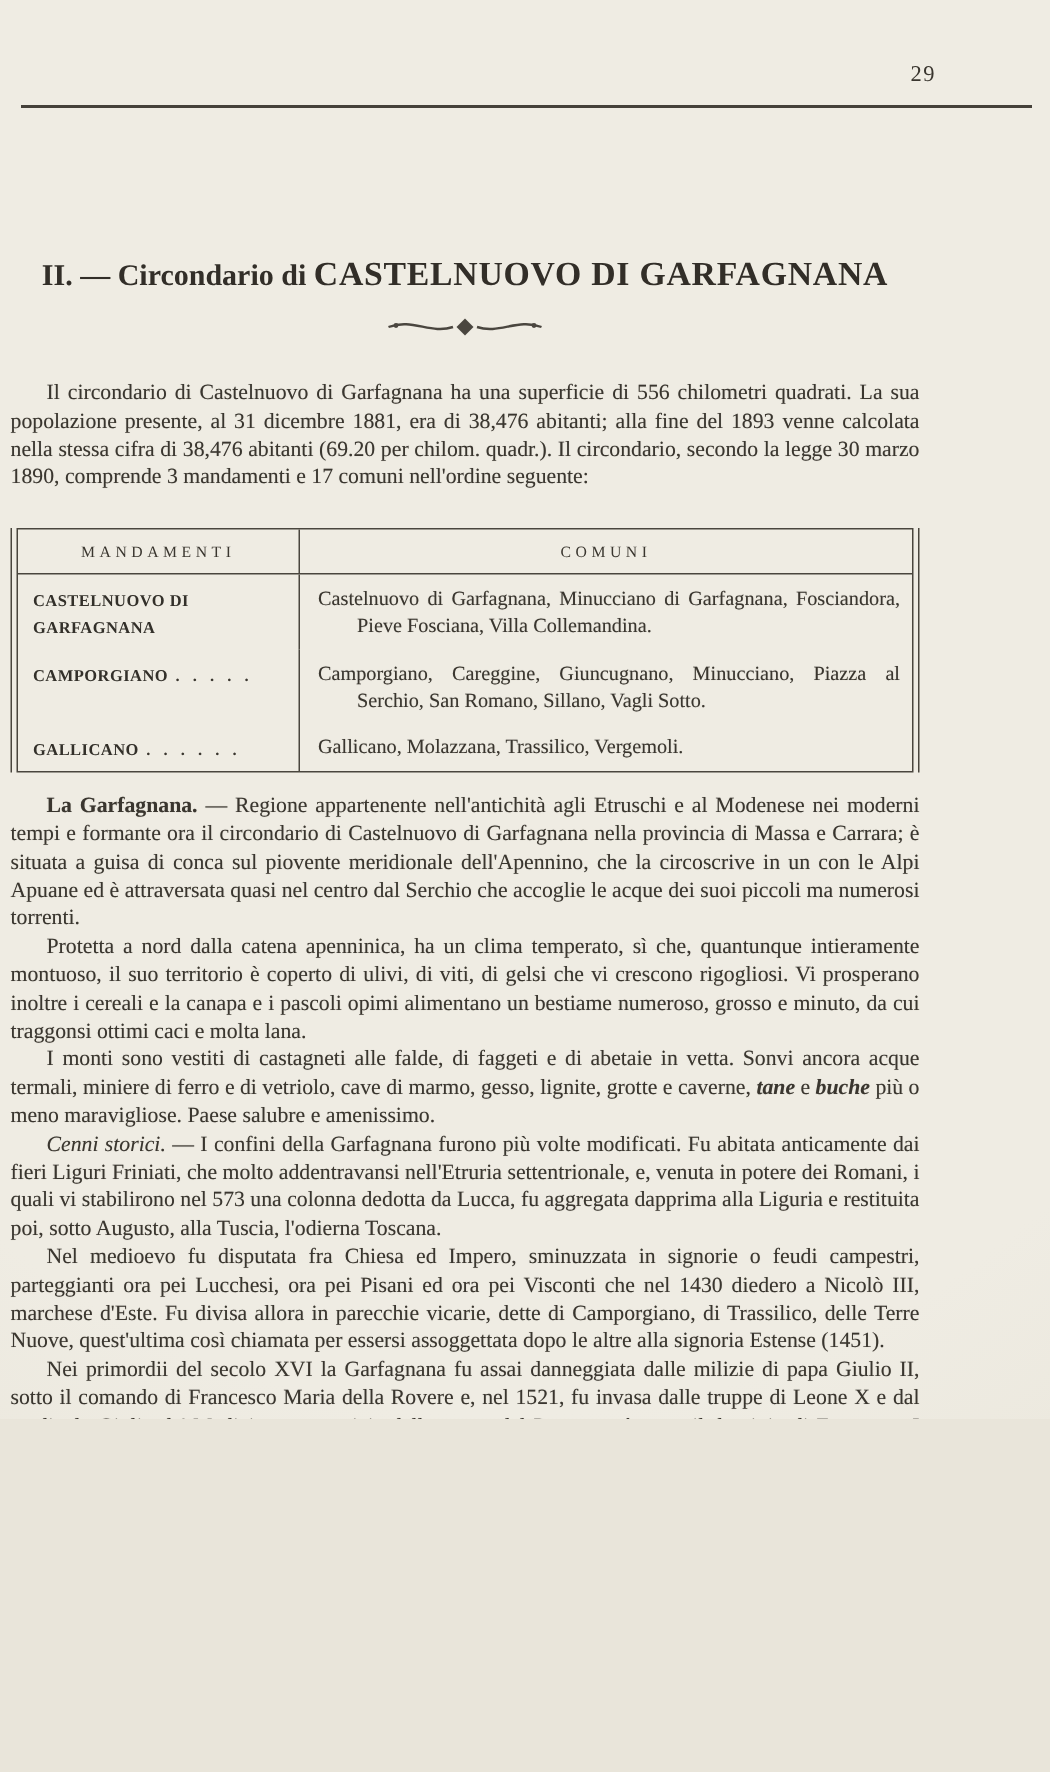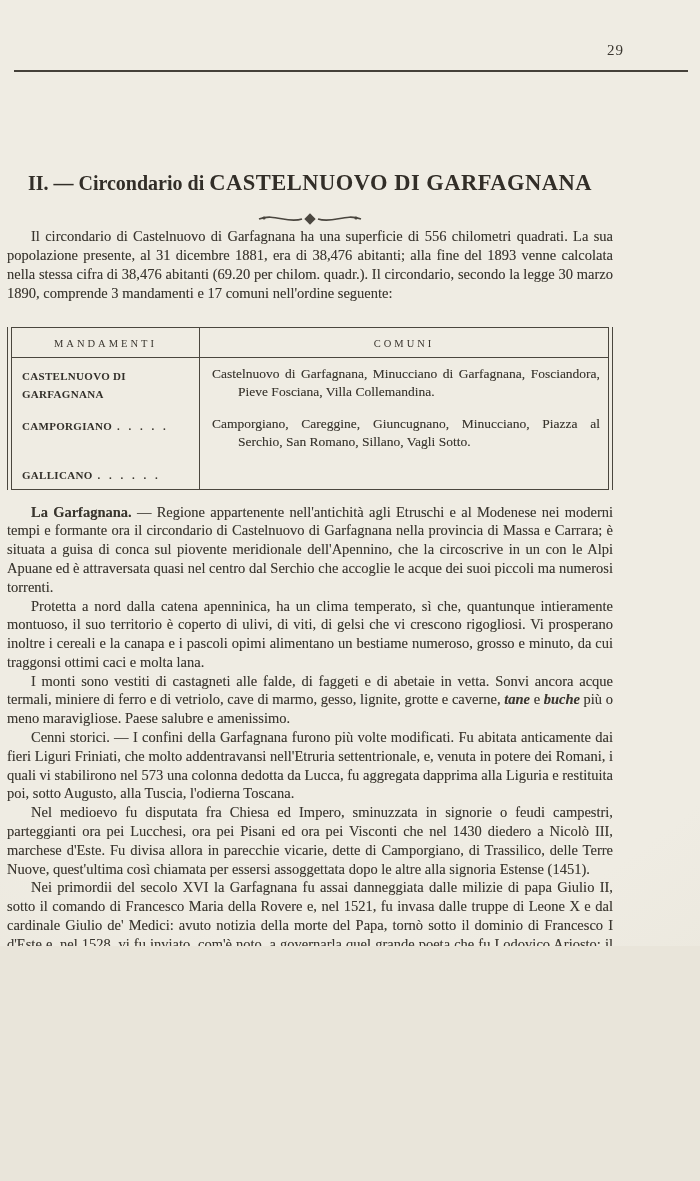--- a/index.html
+++ b/index.html
@@ -31,24 +31,24 @@
   }
   .title .caps { font-size: 22.5px; letter-spacing: 0.5px; }
 
   .ornament { margin-top: 13px; text-align: center; }
   .ornament svg { display: inline-block; vertical-align: middle; }
 
   p.para {
     font-size: 14.5px; line-height: 18.8px; text-align: justify;
     text-indent: 24px; text-shadow: 0 0 0.5px rgba(58,54,47,0.38);
   }
-  p.intro { }
+  p.intro { margin-top: 26px; }
   p.first-after-table { margin-top: 13px; }
   .lead { font-weight: bold; }
-  .lead-italic { }
+  .lead-italic { font-style: italic; }
   .it { font-style: italic; font-weight: bold; }
 
   .table-outer {
     margin-top: 24px;
     border-left: 1px solid #4a463e; border-right: 1px solid #4a463e;
     padding: 0 3px;
   }
   .table-inner { border: 1px solid #4a463e; }
   .trow { display: flex; font-family: Liberation Serif, serif; }
   .cell-left { width: 188px; flex: none; border-right: 1px solid #4a463e; }
@@ -117,20 +117,23 @@
           </div>
           <div class="cell-right">
             <span class="comuni">Camporgiano, Careggine, Giuncugnano, Minucciano, Piazza al Serchio, San Romano, Sillano, Vagli Sotto.</span>
           </div>
         </div>
 
         <div class="trow body-row">
           <div class="cell-left">
             <span class="mand">GALLICANO</span><span class="leader">. . . . . .</span>
           </div>
+          <div class="cell-right">
+            <span class="comuni">Gallicano, Molazzana, Trassilico, Vergemoli.</span>
+          </div>
         </div>
 
       </div>
     </div>
 
     <p class="para first-after-table"><b class="lead">La Garfagnana.</b><span> — Regione appartenente nell'antichità agli Etruschi e al Modenese nei moderni tempi e formante ora il circondario di Castelnuovo di Garfagnana nella provincia di Massa e Carrara; è situata a guisa di conca sul piovente meridionale dell'Apennino, che la circoscrive in un con le Alpi Apuane ed è attraversata quasi nel centro dal Serchio che accoglie le acque dei suoi piccoli ma numerosi torrenti.</span></p>
 
     <p class="para">Protetta a nord dalla catena apenninica, ha un clima temperato, sì che, quantunque intieramente montuoso, il suo territorio è coperto di ulivi, di viti, di gelsi che vi crescono rigogliosi. Vi prosperano inoltre i cereali e la canapa e i pascoli opimi alimentano un bestiame numeroso, grosso e minuto, da cui traggonsi ottimi caci e molta lana.</p>
 
     <p class="para"><span>I monti sono vestiti di castagneti alle falde, di faggeti e di abetaie in vetta. Sonvi ancora acque termali, miniere di ferro e di vetriolo, cave di marmo, gesso, lignite, grotte e caverne, </span><span class="it">tane</span><span> e </span><span class="it">buche</span><span> più o meno maravigliose. Paese salubre e amenissimo.</span></p>

